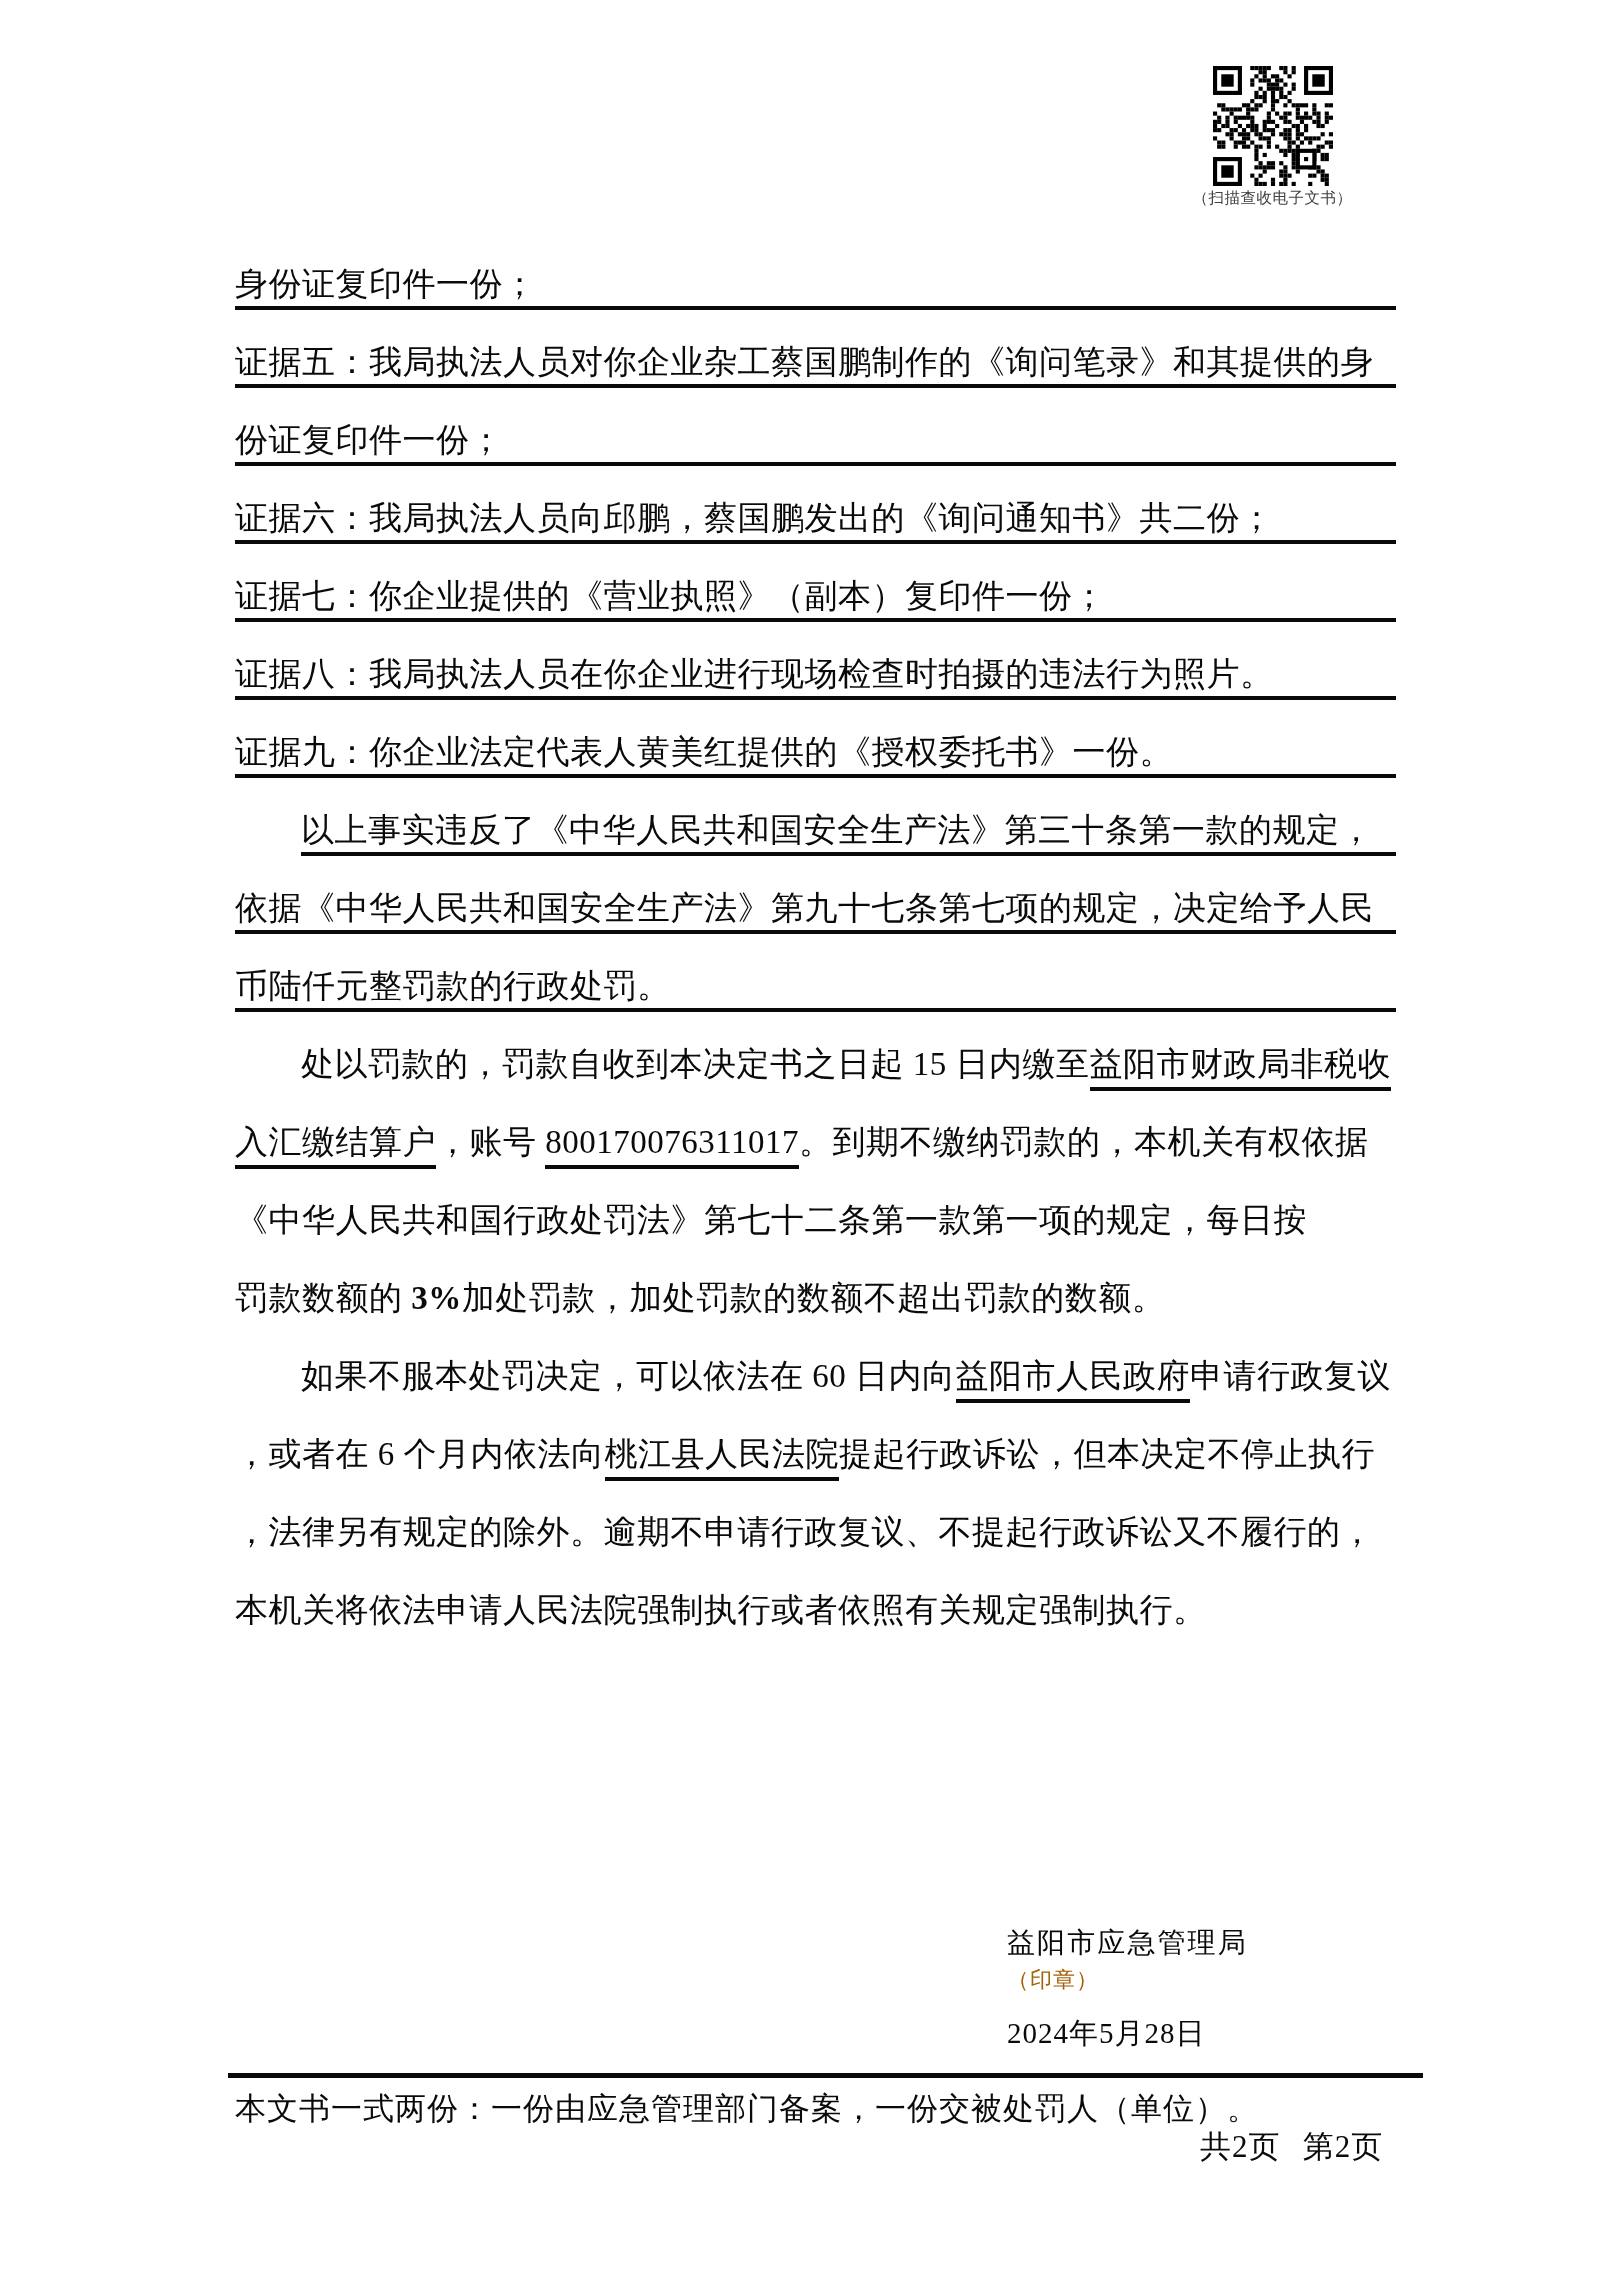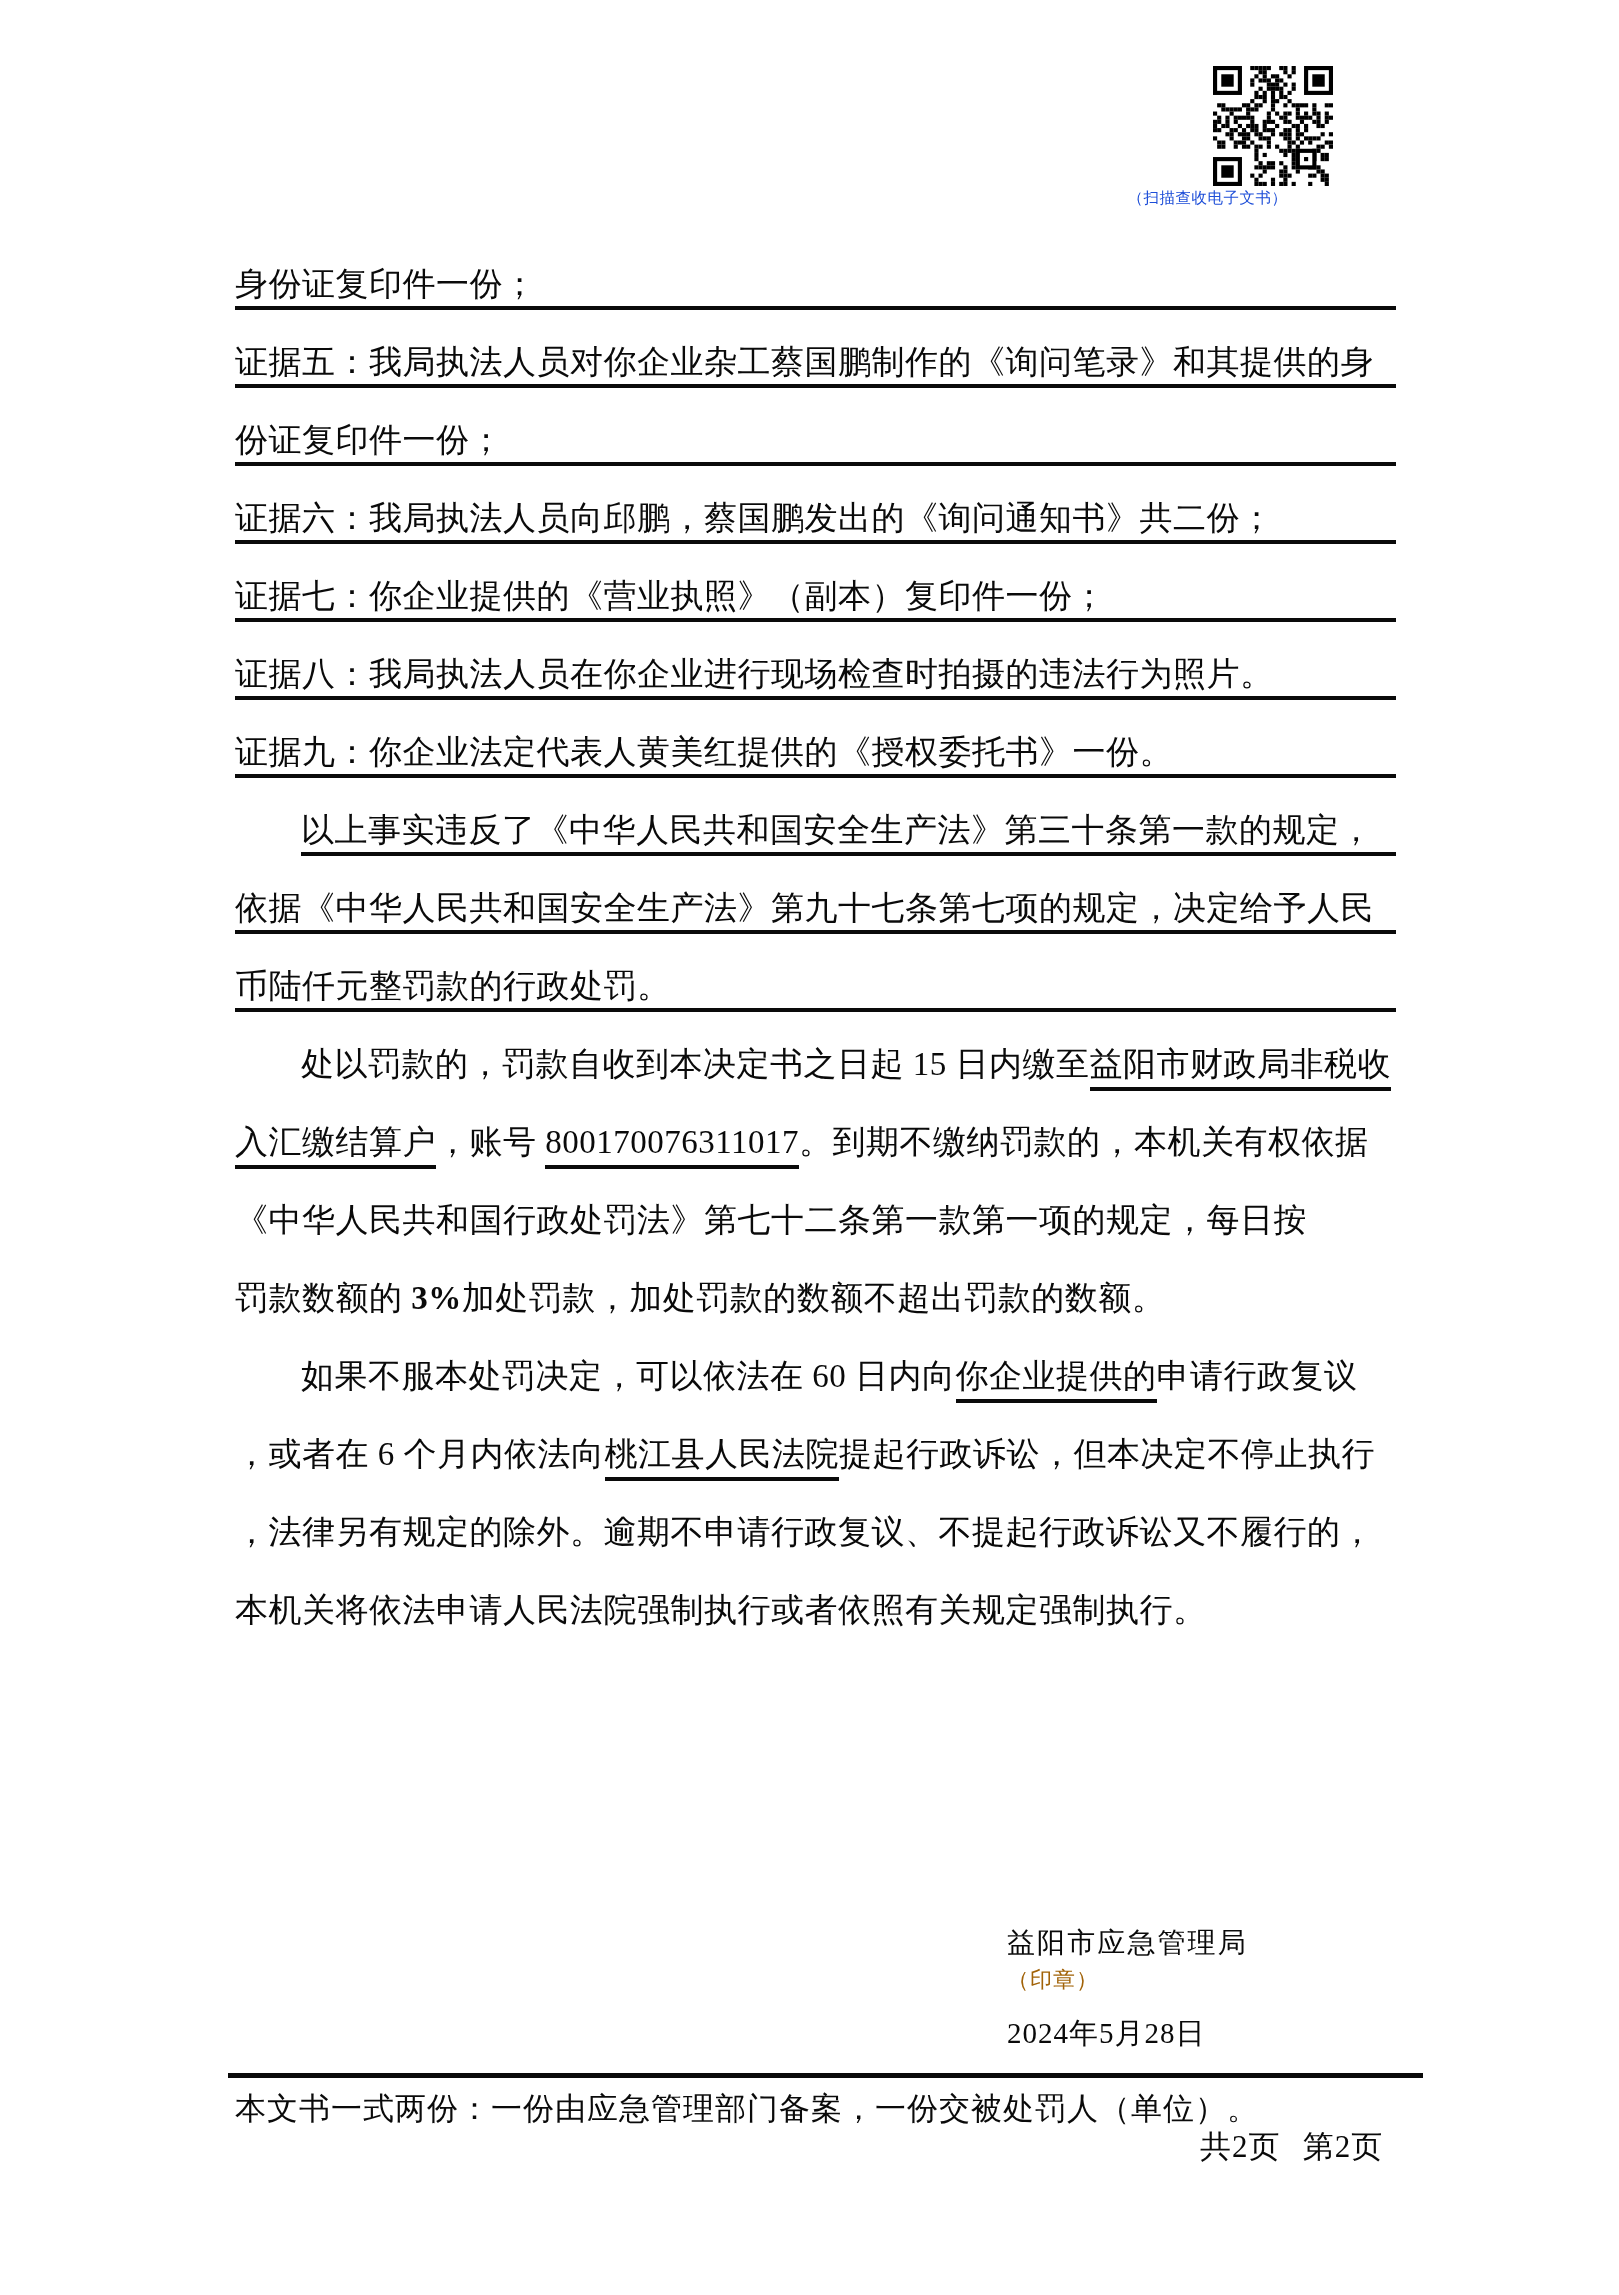--- a/index.html
+++ b/index.html
@@ -9,22 +9,22 @@
     background: #ffffff;
     color: #0a0a0a;
     font-family: "Liberation Serif", "DejaVu Serif", serif;
     overflow: hidden;
   }
 
   
   .qr-wrap { position: absolute; left: 1213px; top: 66px; width: 120px; height: 120px; }
   .qr-wrap svg { display: block; }
   .qr-caption {
-    position: absolute; left: 1117px; top: 188px; width: 181px;
-    text-align: center; font-size: 15.5px; letter-spacing: 0.5px; color: #1d4ed8;
+    position: absolute; left: 1182px; top: 188px; width: 181px;
+    text-align: center; font-size: 15.5px; letter-spacing: 0.5px; color: #404040;
   }
 
   
   .content { position: absolute; left: 235px; top: 232px; width: 1161px; }
   .line {
     height: 78px; box-sizing: border-box;
     padding-top: 33px; line-height: 39px;
     font-size: 33px; letter-spacing: 0.5px;
     white-space: nowrap;
   }
@@ -351,21 +351,21 @@
     <div class="line rule"><span>证据七：你企业提供的《营业执照》（副本）复印件一份；</span></div>
     <div class="line rule"><span>证据八：我局执法人员在你企业进行现场检查时拍摄的违法行为照片。</span></div>
     <div class="line rule"><span>证据九：你企业法定代表人黄美红提供的《授权委托书》一份。</span></div>
     <div class="line rule indent-margin"><span>以上事实违反了《中华人民共和国安全生产法》第三十条第一款的规定，</span></div>
     <div class="line rule"><span>依据《中华人民共和国安全生产法》第九十七条第七项的规定，决定给予人民</span></div>
     <div class="line rule"><span>币陆仟元整罚款的行政处罚。</span></div>
     <div class="line indent-text"><span>处以罚款的，罚款自收到本决定书之日起 15 日内缴至</span><span class="u">益阳市财政局非税收</span></div>
     <div class="line"><span class="u">入汇缴结算户</span><span>，账号 </span><span class="u">800170076311017</span><span>。到期不缴纳罚款的，本机关有权依据</span></div>
     <div class="line"><span>《中华人民共和国行政处罚法》第七十二条第一款第一项的规定，每日按</span></div>
     <div class="line"><span>罚款数额的 </span><span class="b">3%</span><span>加处罚款，加处罚款的数额不超出罚款的数额。</span></div>
-    <div class="line indent-text"><span>如果不服本处罚决定，可以依法在 60 日内向</span><span class="u">你企业提供的</span><span>申请行政复议</span></div>
+    <div class="line indent-text"><span>如果不服本处罚决定，可以依法在 60 日内向</span><span class="u">益阳市人民政府</span><span>申请行政复议</span></div>
     <div class="line"><span>，或者在 6 个月内依法向</span><span class="u">桃江县人民法院</span><span>提起行政诉讼，但本决定不停止执行</span></div>
     <div class="line"><span>，法律另有规定的除外。逾期不申请行政复议、不提起行政诉讼又不履行的，</span></div>
     <div class="line"><span>本机关将依法申请人民法院强制执行或者依照有关规定强制执行。</span></div>
   </div>
 
 <div class="signature">
   <div class="sig-agency">益阳市应急管理局</div>
   <div class="sig-seal">（印章）</div>
   <div class="sig-date">2024年5月28日</div>
 </div>

